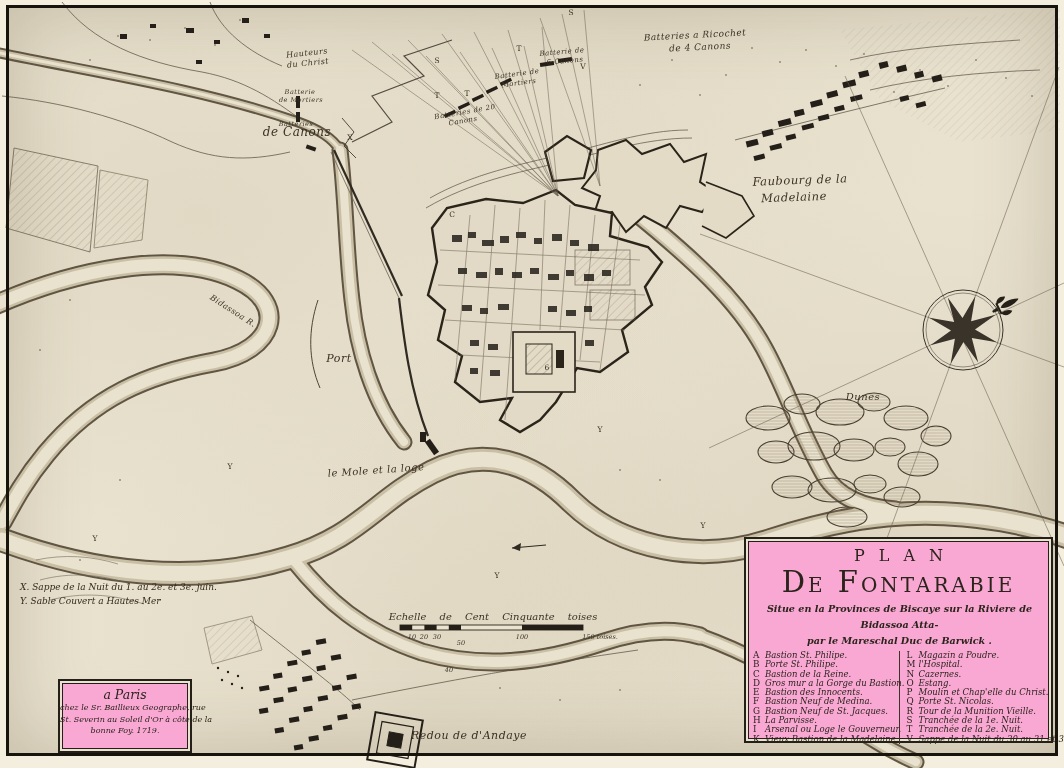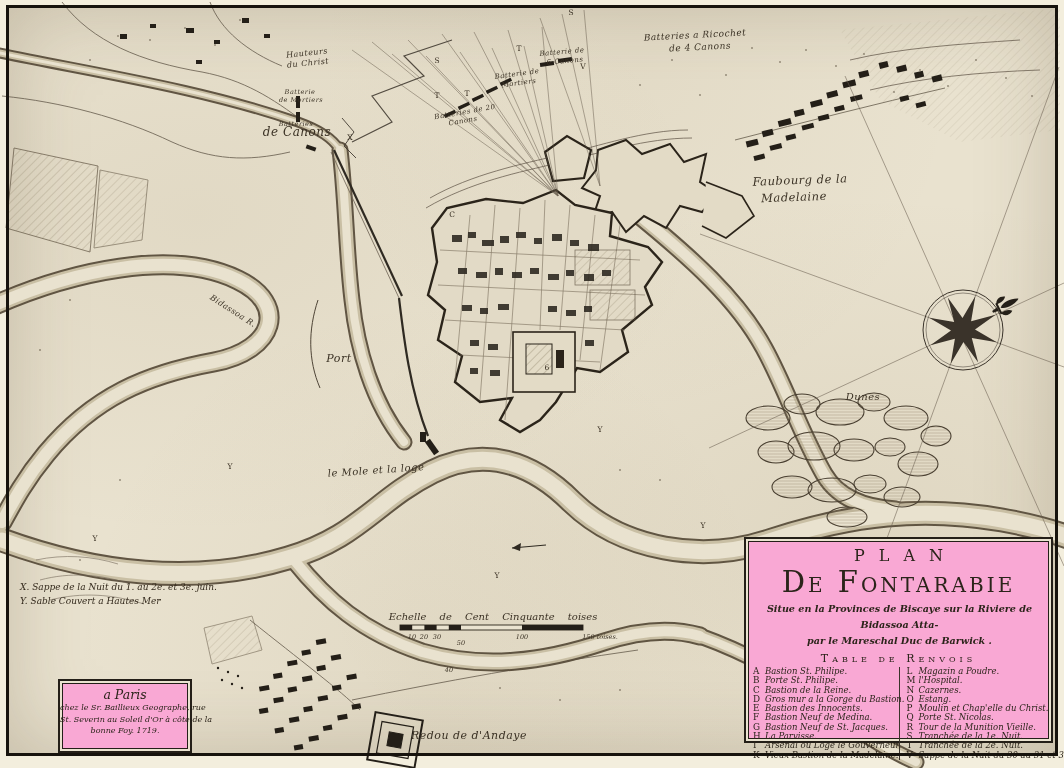--- a/index.html
+++ b/index.html
@@ -463,21 +463,20 @@
   <div>Y. Sable Couvert a Hautes Mer</div>
 </div>
 
 <div class="cartouche cart-title">
   <div class="t-line1">Plan</div>
   <div class="t-line2">De Fontarabie</div>
   <div class="t-sub">
     <div>Situe en la Provinces de Biscaye sur la Riviere de Bidassoa Atta-</div>
     <div>par le Mareschal Duc de Barwick .</div>
   </div>
-  <div class="t-table-title">Table de Renvois</div>
   <div class="t-cols">
     <div class="t-col">
 
     <div class="trow"><span class="tkey">A</span><span class="tlbl">Bastion St. Philipe.</span></div>
         <div class="trow"><span class="tkey">B</span><span class="tlbl">Porte St. Philipe.</span></div>
         <div class="trow"><span class="tkey">C</span><span class="tlbl">Bastion de la Reine.</span></div>
         <div class="trow"><span class="tkey">D</span><span class="tlbl">Gros mur a la Gorge du Bastion.</span></div>
         <div class="trow"><span class="tkey">E</span><span class="tlbl">Bastion des Innocents.</span></div>
         <div class="trow"><span class="tkey">F</span><span class="tlbl">Bastion Neuf de Medina.</span></div>
         <div class="trow"><span class="tkey">G</span><span class="tlbl">Bastion Neuf de St. Jacques.</span></div>

